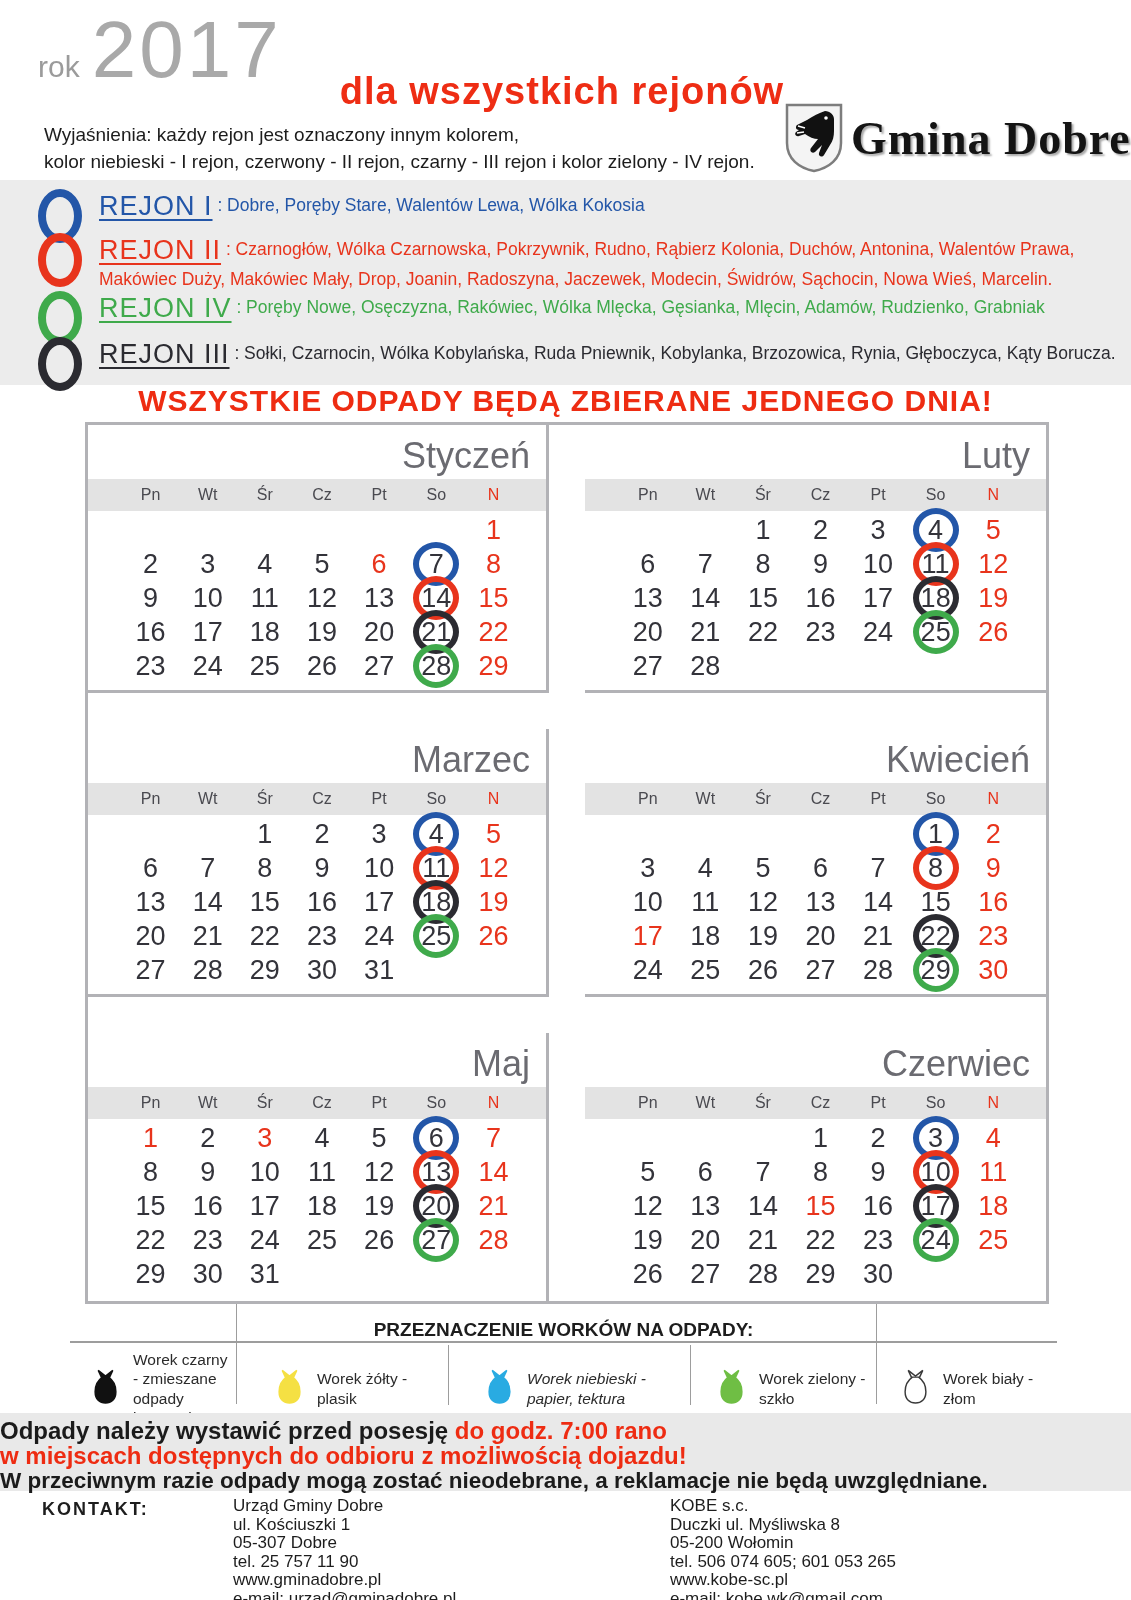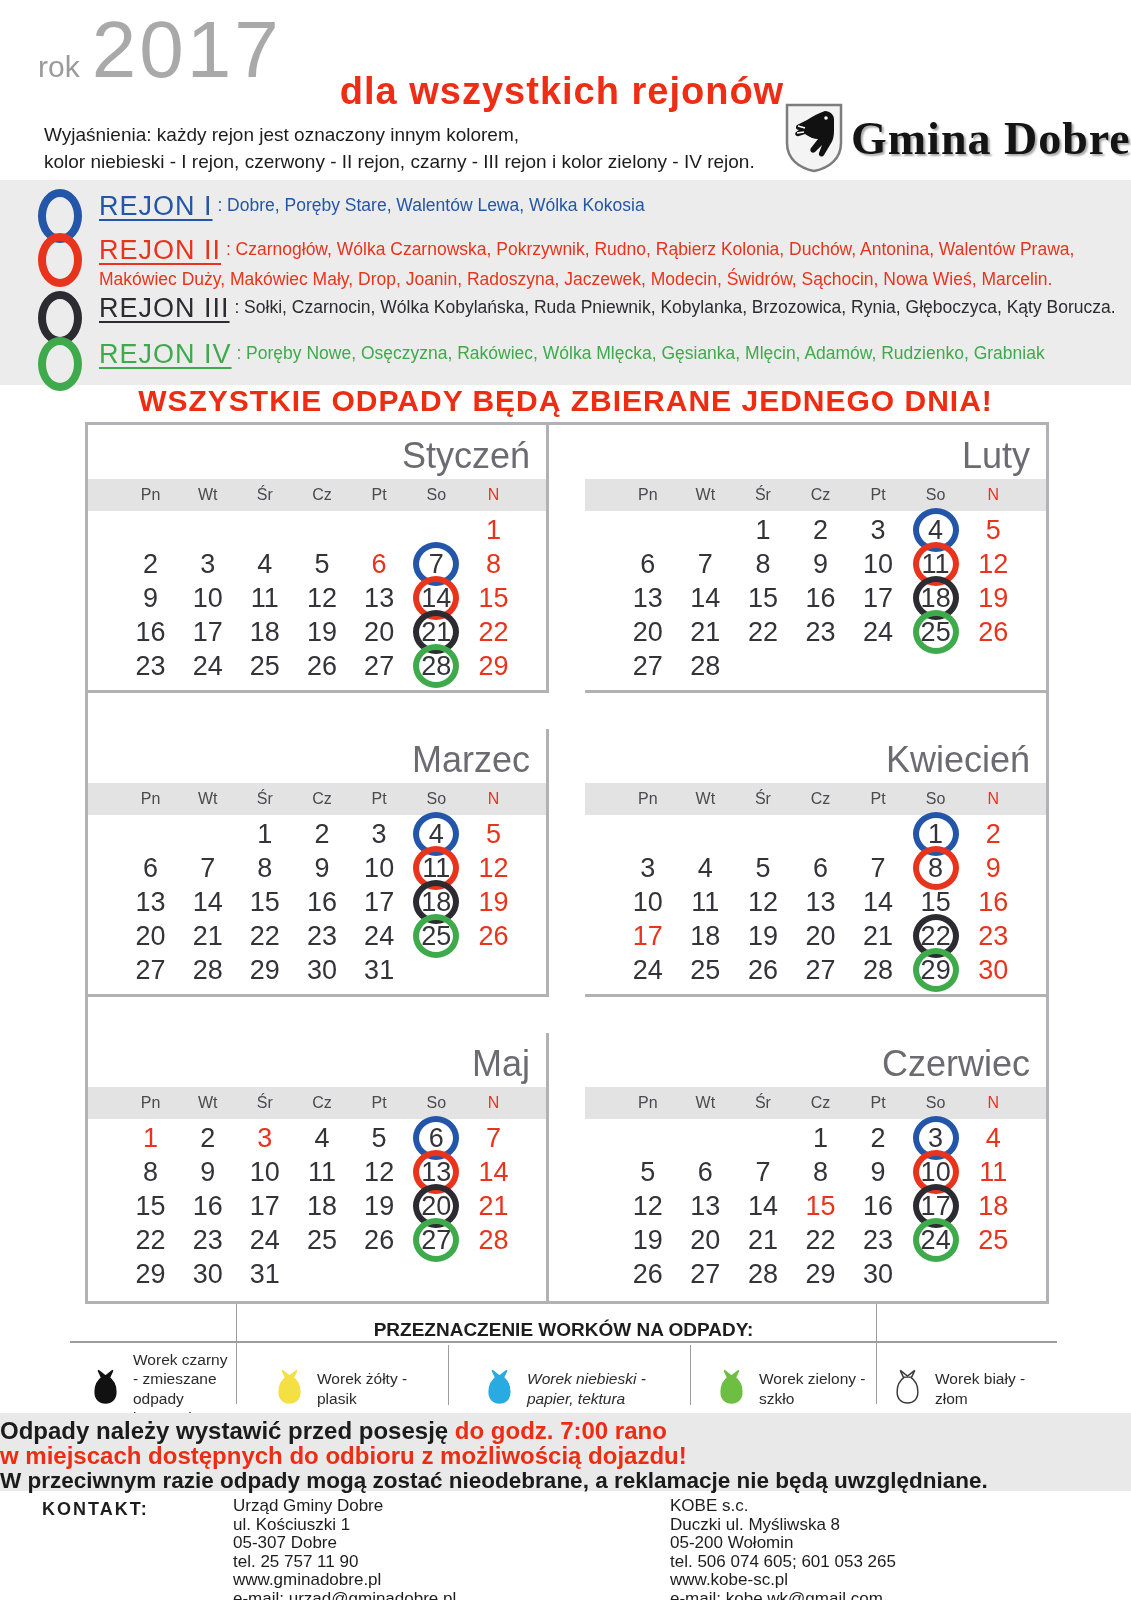--- a/index.html
+++ b/index.html
@@ -63,21 +63,21 @@
   .vl1{left:166px;top:4px;height:100px;}
   .vl2{left:378px;top:45px;height:60px;}
   .vl3{left:620px;top:45px;height:60px;}
   .vl4{left:806px;top:4px;height:100px;}
   .bags-row{display:flex;padding-top:7px;}
   .bag-cell{display:flex;align-items:center;box-sizing:border-box;}
   .bag-cell:nth-child(1){width:166px;padding-left:22px;}
   .bag-cell:nth-child(2){width:212px;padding-left:40px;}
   .bag-cell:nth-child(3){width:242px;padding-left:38px;font-style:italic;}
   .bag-cell:nth-child(4){width:186px;padding-left:28px;}
-  .bag-cell:nth-child(5){width:181px;padding-left:18px;}
+  .bag-cell:nth-child(5){width:181px;padding-left:26px;}
   .bag-icon{flex:0 0 auto;margin-right:14px;}
   .bag-label{font-size:15.5px;color:#2b2b2b;line-height:1.25;}
 
   
   .warning{position:absolute;top:1413px;left:0;width:100%;height:78px;background:#e9e9e9;
            text-align:left;font-weight:bold;padding-top:5px;box-sizing:border-box;}
   .warning .w1{font-size:24px;color:#1b1b1b;line-height:25px;}
   .warning .redtx{color:#ee2c12;}
   .warning .w3{font-size:22.5px;color:#1b1b1b;line-height:25px;}
 
@@ -117,26 +117,26 @@
   <section class="legend">
       <div class="legend-row">
         <span class="lring" style="border-color: rgb(35, 86, 168);"></span>
         <div class="legend-text"><span class="rejon-label" style="color: rgb(35, 86, 168);">REJON I</span><span class="villages" style="color: rgb(35, 86, 168);"> : Dobre, Poręby Stare, Walentów Lewa, Wólka Kokosia</span></div>
       </div>
       <div class="legend-row">
         <span class="lring" style="border-color: rgb(232, 52, 28);"></span>
         <div class="legend-text"><span class="rejon-label" style="color: rgb(232, 52, 28);">REJON II</span><span class="villages" style="color: rgb(232, 52, 28);"> : Czarnogłów, Wólka Czarnowska, Pokrzywnik, Rudno, Rąbierz Kolonia, Duchów, Antonina, Walentów Prawa, Makówiec Duży, Makówiec Mały, Drop, Joanin, Radoszyna, Jaczewek, Modecin, Świdrów, Sąchocin, Nowa Wieś, Marcelin.</span></div>
       </div>
       <div class="legend-row">
+        <span class="lring" style="border-color: rgb(63, 170, 75);"></span>
+        <div class="legend-text"><span class="rejon-label" style="color: rgb(63, 170, 75);">REJON IV</span><span class="villages" style="color: rgb(63, 170, 75);"> : Poręby Nowe, Osęczyzna, Rakówiec, Wólka Mlęcka, Gęsianka, Mlęcin, Adamów, Rudzienko, Grabniak</span></div>
+      </div>
+      <div class="legend-row">
         <span class="lring" style="border-color: rgb(43, 43, 49);"></span>
         <div class="legend-text"><span class="rejon-label" style="color: rgb(43, 43, 49);">REJON III</span><span class="villages" style="color: rgb(43, 43, 49);"> : Sołki, Czarnocin, Wólka Kobylańska, Ruda Pniewnik, Kobylanka, Brzozowica, Rynia, Głęboczyca, Kąty Borucza.</span></div>
-      </div>
-      <div class="legend-row">
-        <span class="lring" style="border-color: rgb(63, 170, 75);"></span>
-        <div class="legend-text"><span class="rejon-label" style="color: rgb(63, 170, 75);">REJON IV</span><span class="villages" style="color: rgb(63, 170, 75);"> : Poręby Nowe, Osęczyzna, Rakówiec, Wólka Mlęcka, Gęsianka, Mlęcin, Adamów, Rudzienko, Grabniak</span></div>
       </div>
     </section>
 
   <div class="banner">WSZYSTKIE ODPADY BĘDĄ ZBIERANE JEDNEGO DNIA!</div>
 
   <section class="calgrid">
       <div class="month">
         <div class="month-title">Styczeń</div>
         <div class="weekday-row">
           <span class="wd">Pn</span>

